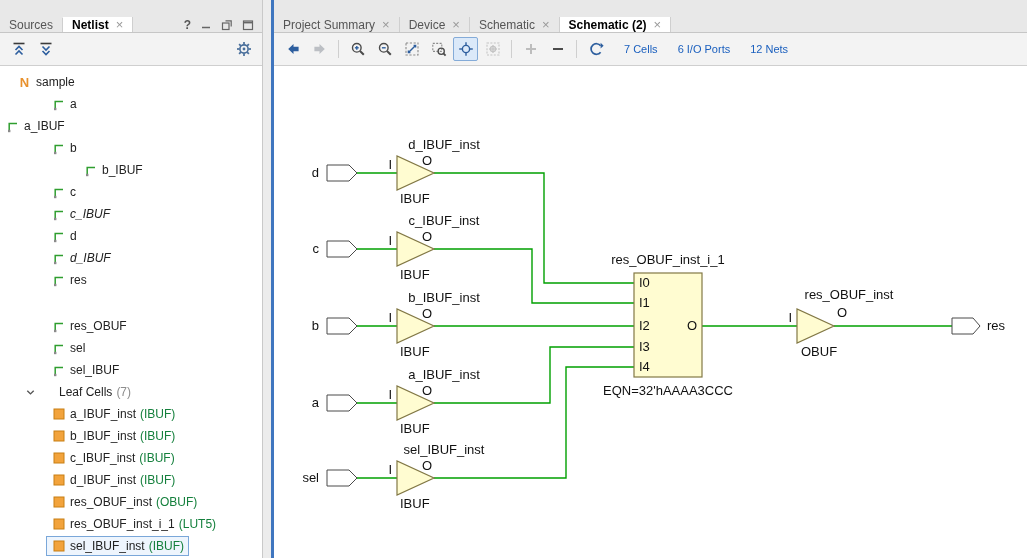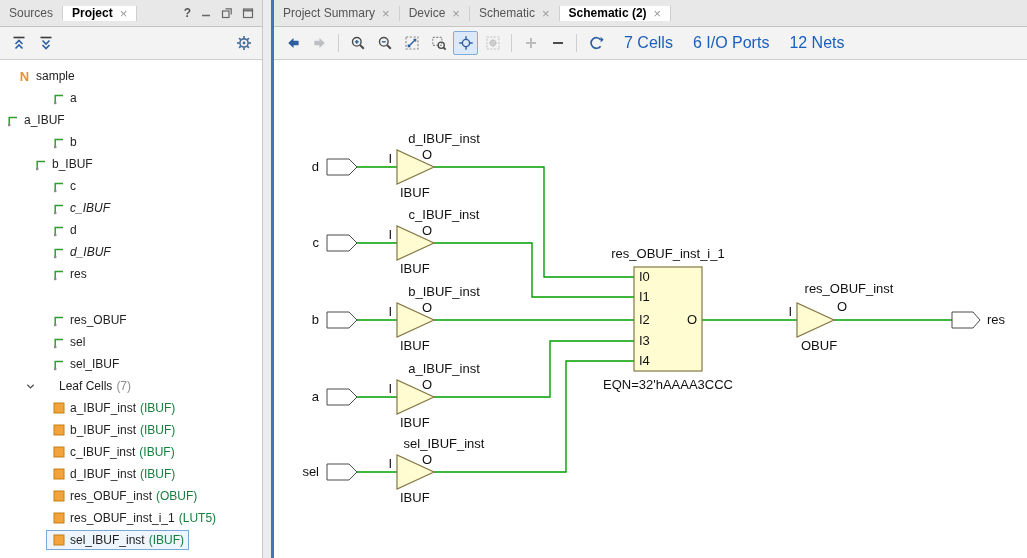--- a/index.html
+++ b/index.html
@@ -6,34 +6,34 @@
   html,body{width:1027px;height:558px;overflow:hidden}
   body{font-family:"Liberation Sans",sans-serif;font-size:12px;color:#222;background:#fff}
   .app{display:flex;width:1027px;height:558px}
 
   
   .left{width:263px;flex:none;display:flex;flex-direction:column;border-right:1px solid #c9c9c9;background:#fff}
   .splitter{width:11px;flex:none;background:#ececec;position:relative}
   .splitter .focusline{position:absolute;top:0;right:0;width:3px;height:100%;background:#3f76bf}
   .right{flex:1;min-width:0;display:flex;flex-direction:column;background:#84cc16}
 
-  .tabbar{height:27px;flex:none;background:#e8e8e8;display:flex;align-items:center;border-bottom:1px solid #c6c6c6}
+  .tabbar{height:33px;flex:none;background:#e8e8e8;display:flex;align-items:flex-end;border-bottom:1px solid #c6c6c6}
   .tab{display:flex;align-items:center;padding:0 9px;border-right:1px solid #cfcfcf;color:#555;white-space:nowrap;cursor:default}
   .tab.active{background:#fff;color:#000;font-weight:bold}
   .tab .x{color:#999;font-weight:normal;font-size:13px;margin-left:7px;cursor:pointer}
   .winbtns{margin-left:auto;display:flex;align-items:center;gap:9px;padding:0 8px;color:#555}
   .winbtns span{display:flex;align-items:center;justify-content:center;cursor:pointer}
   .helpq{font-weight:bold;font-size:12px;color:#555}
 
   .toolbar{height:33px;flex:none;background:#f3f3f3;border-bottom:1px solid #cfcfcf;display:flex;align-items:center;padding:0 6px;gap:2px}
   .tbtn{width:25px;height:24px;flex:none;display:flex;align-items:center;justify-content:center;border:1px solid transparent;border-radius:2px;cursor:pointer}
   .tbtn.pressed{border-color:#84abd8;background:#dbe9f9}
   .tbtn.gear{margin-left:auto}
   .tsep{width:1px;height:18px;background:#cfcfcf;margin:0 4px;flex:none}
-  .counts{display:flex;gap:20px;margin-left:14px;color:#1a5fbe;font-size:16px;white-space:nowrap}
+  .counts{display:flex;gap:20px;margin-left:14px;color:#1a5fbe;font-size:11px;white-space:nowrap}
   .counts span{cursor:pointer}
 
   .tree{flex:1;background:#fff;overflow:hidden;padding-top:5px}
   .trow{height:22px;display:flex;align-items:center;white-space:nowrap}
   .rc{display:flex;align-items:center;gap:4px;height:20px;padding:0 4px;border:1px solid transparent}
   .trow.selected .rc{border-color:#7aa7d9;background:#eef5fd}
   .ticon{width:15px;height:14px;flex:none;display:flex;align-items:center;justify-content:center}
   .ticon.chev{width:12px;cursor:pointer}
   .tcount{color:#8d8d8d}
   .ttype{color:#15803d}
@@ -46,21 +46,21 @@
 <body>
 
 <div class="app">
 
   <div class="left">
     <div class="tabbar">
       <div class="tab">
         <span>Sources</span>
       </div>
       <div class="tab active">
-        <span>Project</span>
+        <span>Netlist</span>
         <span class="x">×</span>
       </div>
       <span class="winbtns">
         <span class="helpq">?</span>
         <span>
           <svg width="12" height="12" viewBox="0 0 12 12">
               <line x1="2" y1="8.5" x2="10" y2="8.5" stroke="#666" stroke-width="1.5"></line>
             </svg>
         </span>
         <span>
@@ -146,21 +146,21 @@
           <span class="rc">
             <span class="ticon">
               <svg width="13" height="13" viewBox="0 0 13 13">
                 <path d="M3.2,11 L3.2,3.6 L11,3.6" fill="none" stroke="#2f9e2f" stroke-width="1.5"></path>
                 <rect x="2" y="9.8" width="2.4" height="2.4" fill="#8a8a8a"></rect>
               </svg>
             </span>
             <span>b</span>
           </span>
         </div>
-        <div class="trow" style="padding-left: 28px;">
+        <div class="trow" style="padding-left: 46px; margin-left: 32px;">
           <span class="rc">
             <span class="ticon">
               <svg width="13" height="13" viewBox="0 0 13 13">
                 <path d="M3.2,11 L3.2,3.6 L11,3.6" fill="none" stroke="#2f9e2f" stroke-width="1.5"></path>
                 <rect x="2" y="9.8" width="2.4" height="2.4" fill="#8a8a8a"></rect>
               </svg>
             </span>
             <span>b_IBUF</span>
           </span>
         </div>

